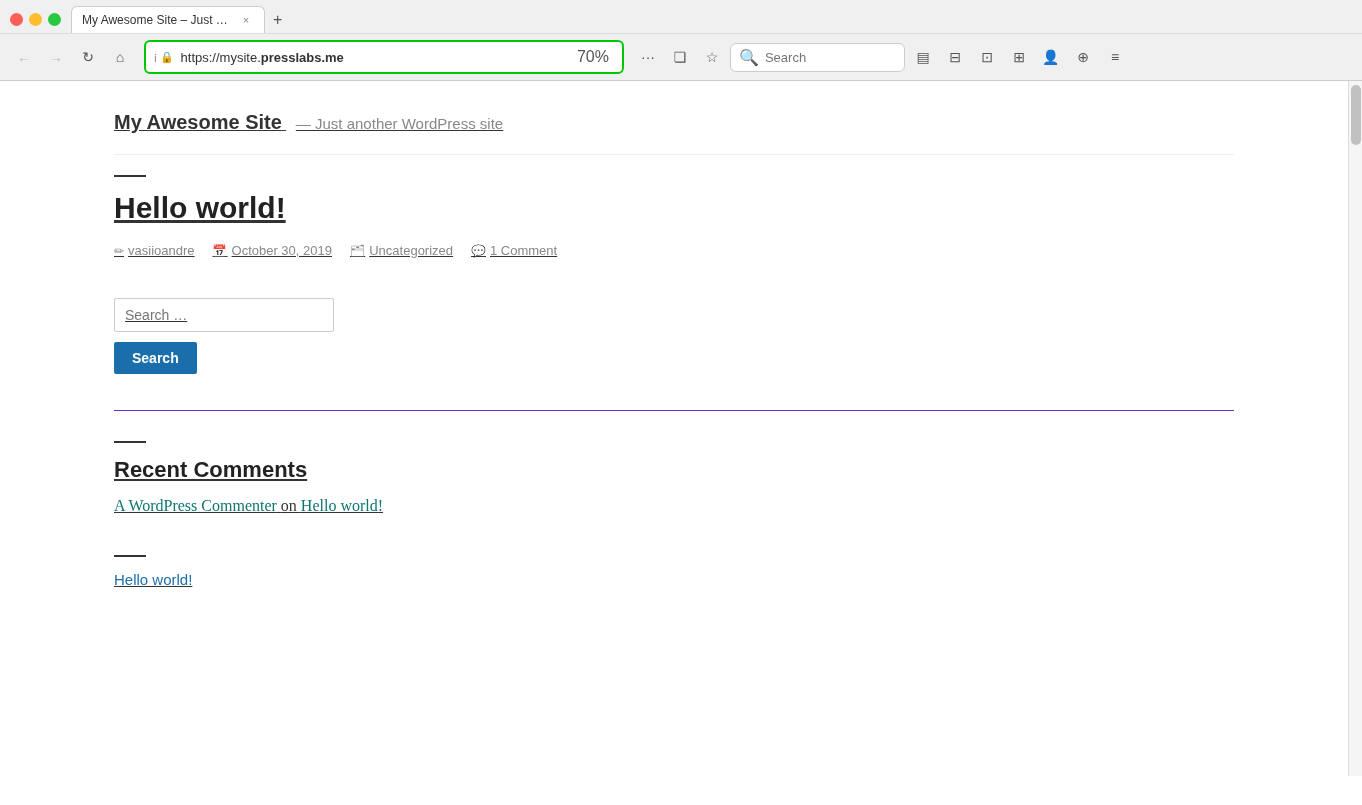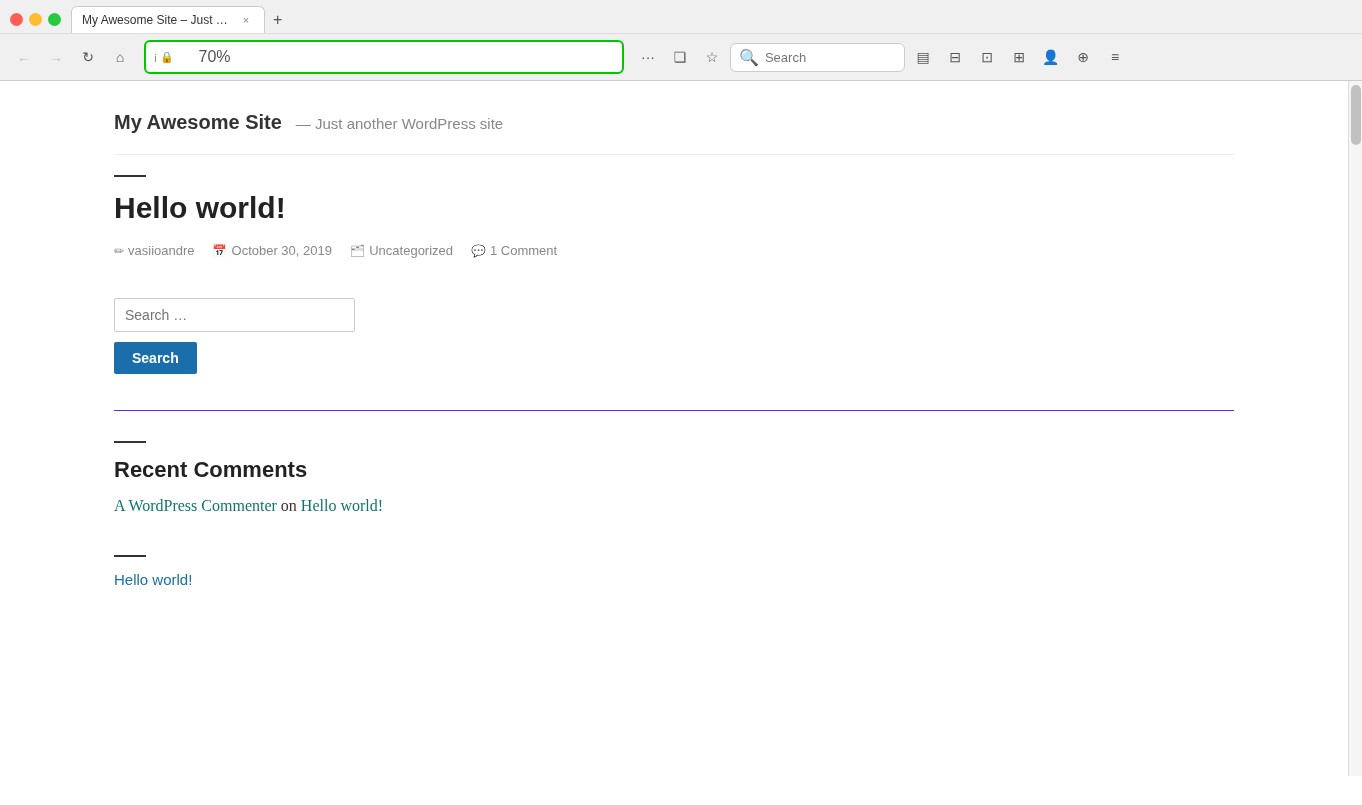--- a/index.html
+++ b/index.html
@@ -163,20 +163,21 @@
       background: transparent;
       width: 100%;
     }
 
     
     .browser-content-wrapper {
       display: flex;
       position: relative;
       height: calc(805px - 110px);
       overflow: hidden;
+      text-decoration: underline;
     }
     .browser-content {
       flex: 1;
       overflow-y: auto;
       padding: 0;
     }
     .scrollbar-track {
       width: 14px;
       background: #f5f5f5;
       border-left: 1px solid #ddd;
@@ -300,21 +301,21 @@
     .search-widget {
       margin-bottom: 36px;
     }
     .search-input-wrap {
       border: 1px solid #ccc;
       border-radius: 2px;
       padding: 8px 10px;
       font-size: 14px;
       font-family: Arial, sans-serif;
       color: #aaa;
-      width: 241px;
+      width: 220px;
       margin-bottom: 10px;
       display: block;
     }
     .search-btn {
       background: #1a6eab;
       color: #fff;
       border: none;
       padding: 8px 18px;
       font-size: 14px;
       font-family: Arial, sans-serif;
@@ -369,20 +370,23 @@
   <div class="nav-bar">
     <button class="nav-btn disabled">←</button>
     <button class="nav-btn disabled">→</button>
     <button class="nav-btn">↻</button>
     <button class="nav-btn">⌂</button>
 
     <div class="address-bar-container">
       <div class="address-icons">
         <span>ℹ</span>
         <span>🔒</span>
+      </div>
+      <div class="address-url">
+        <span>https://</span><span>mysite.</span><span class="domain">presslabs.me</span>
       </div>
       <button class="zoom-badge">70%</button>
     </div>
 
     <div class="nav-right">
       <button class="nav-btn">···</button>
       <button class="nav-btn">❏</button>
       <button class="nav-btn">☆</button>
 
       <div class="search-bar-container">

